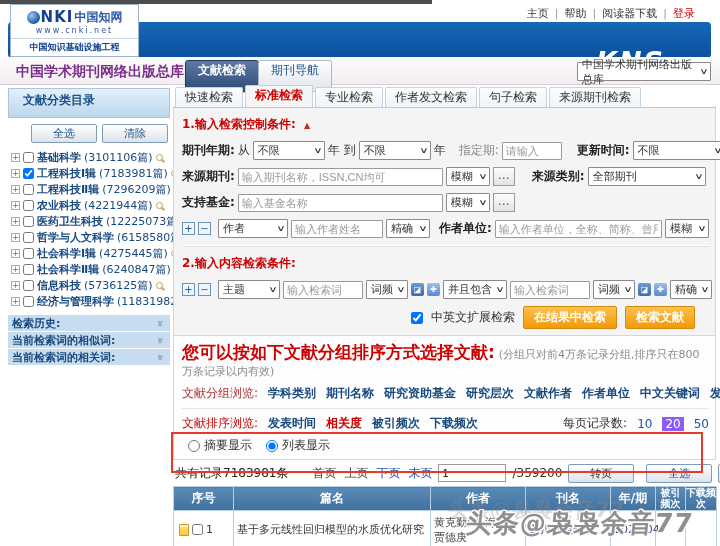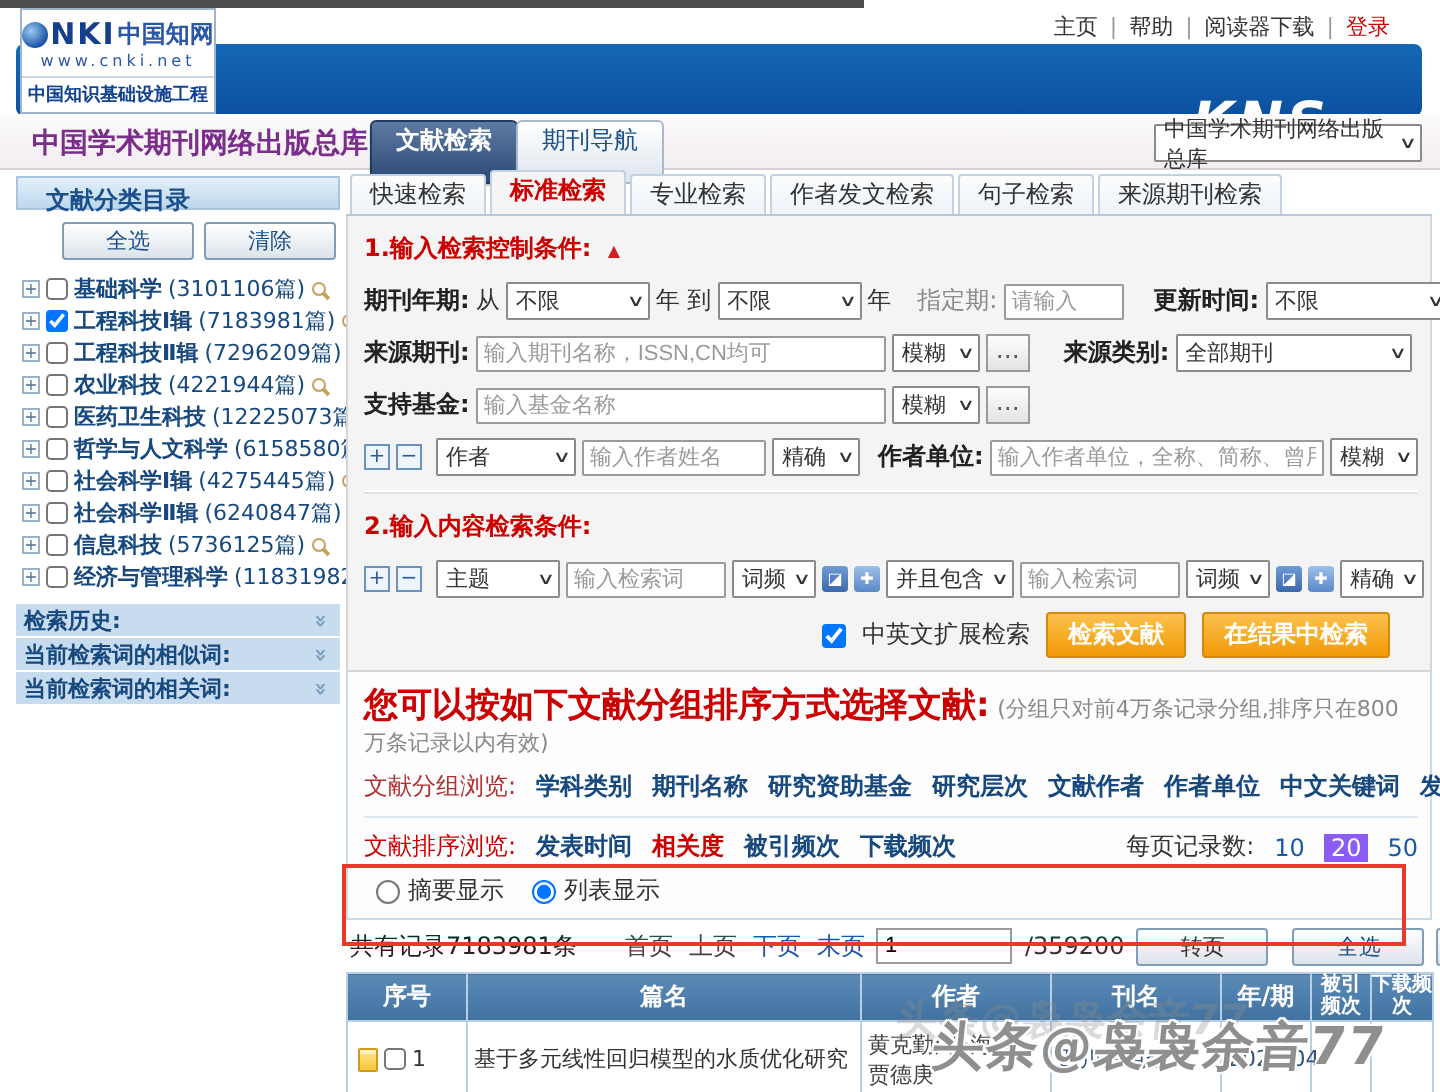--- a/index.html
+++ b/index.html
@@ -12,21 +12,21 @@
   
   .topstrip { position:absolute; left:0; top:0; width:432px; height:4px; background:#4d4d4d; }
   .topbar { position:absolute; left:0; top:4px; width:720px; height:18px; display:flex; justify-content:flex-end; align-items:center; gap:6px; padding-right:25px; font-size:11px; color:#333; }
   .topbar .sep { color:#999; }
   .topbar .lnk { cursor:pointer; }
   .topbar .lnk.red { color:#cc0000; }
   
   .bluebar { position:absolute; left:8px; top:22px; width:703px; height:36px; background:linear-gradient(#1668b6,#0c509e); border-radius:4px; }
   .platform { position:absolute; left:400px; top:34px; color:#fff; font-size:11px; letter-spacing:3px; }
   .brand { position:absolute; left:588px; top:24px; color:#fff; font-size:27px; font-weight:bold; font-style:italic; letter-spacing:2px; }
-  .logo { position:absolute; left:10px; top:4px; width:98px; height:53px; background:#fff; border:1px solid #9db4cc; z-index:3; text-align:center; overflow:hidden; }
+  .logo { position:absolute; left:10px; top:4px; width:129px; height:53px; background:#fff; border:1px solid #9db4cc; z-index:3; text-align:center; overflow:hidden; }
   .logo-top { display:flex; align-items:center; justify-content:center; gap:1px; margin-top:3px; }
   .globe { width:13px; height:13px; border-radius:50%; background:radial-gradient(circle at 35% 35%, #9ec9f0, #1a55a8 70%); display:inline-block; }
   .logo-nki { font-size:15px; font-weight:bold; color:#143f8c; letter-spacing:1px; }
   .logo-cn { font-size:12px; font-weight:bold; color:#2b57a5; }
   .logo-url { font-size:8px; color:#2b57a5; letter-spacing:2px; line-height:9px; }
   .logo-slogan { font-size:9px; font-weight:bold; color:#11418f; margin-top:3px; border-top:1px solid #c8d6e8; padding-top:2px; }
   
   .titlebar { position:absolute; left:0; top:57px; width:720px; height:28px; background:linear-gradient(#fdfbfc,#f2edf0); border-bottom:1px solid #d8d0d6; }
   .db-title { position:absolute; left:16px; top:6px; font-size:14px; font-weight:bold; color:#7b2d8b; }
   .ttab { position:absolute; top:3px; height:32px; line-height:19px; padding:0 12px; border-radius:3px; font-size:12px; cursor:pointer; }
@@ -40,21 +40,21 @@
   .inp::placeholder { color:#9a9a9a; }
   .gbtn { display:inline-block; border:1px solid #7f9db9; background:linear-gradient(#ffffff,#dbe3ea); color:#1a4f8b; font-size:11px; padding:1px 21px; border-radius:2px; cursor:pointer; white-space:nowrap; }
   .obtn { display:inline-block; background:linear-gradient(#fcc14e,#f19a07); border:1px solid #d4880e; color:#fff; font-weight:bold; font-size:12px; padding:2px 10px; border-radius:2px; cursor:pointer; white-space:nowrap; }
   .pm { width:13px; height:13px; border:1px solid #6a93c0; background:#eef5fb; color:#2a5a9c; font-size:10px; line-height:11px; text-align:center; cursor:pointer; flex:none; }
   .wic { width:13px; height:13px; flex:none; border-radius:2px; color:#fff; font-size:8px; line-height:13px; text-align:center; cursor:pointer; }
   .wic.a { background:linear-gradient(#6f9bd4,#3c69ab); }
   .wic.b { background:linear-gradient(#9cc0e8,#5b88c9); }
   .dots { width:22px; height:19px; border:1px solid #9a9a9a; background:linear-gradient(#fdfdfd,#e3e3e3); text-align:center; line-height:15px; color:#555; cursor:pointer; flex:none; }
   
   .sidebar { position:absolute; left:8px; top:88px; width:162px; }
-  .sb-head { height:17px; line-height:22px; padding-left:14px; background:linear-gradient(#e3f0fa,#bcd7ec); border:1px solid #aac6de; font-weight:bold; color:#1a4f8b; font-size:12px; }
+  .sb-head { height:30px; line-height:22px; padding-left:14px; background:linear-gradient(#e3f0fa,#bcd7ec); border:1px solid #aac6de; font-weight:bold; color:#1a4f8b; font-size:12px; }
   .sb-subject { display:flex; align-items:center; gap:5px; padding:6px 2px 6px 2px; }
   .sb-subject .red { color:#cc0000; font-weight:bold; font-size:12px; }
   .cat-row { display:flex; align-items:center; gap:3px; height:16px; padding-left:3px; white-space:nowrap; }
   .tree { width:9px; height:9px; border:1px solid #9ab0c6; background:#fff; font-size:8px; line-height:7px; text-align:center; color:#55718d; cursor:pointer; flex:none; }
   .cat-row input { width:11px; height:11px; margin:0; }
   .cat-label { font-weight:bold; color:#17497f; font-size:11px; cursor:pointer; }
   .cat-count { color:#17497f; font-size:11px; }
   .mag { position:relative; width:7px; height:7px; border:1px solid #c9a05a; border-radius:50%; flex:none; display:inline-block; cursor:pointer; }
   .mag::after { content:''; position:absolute; width:4px; height:2px; background:#c9a05a; transform:rotate(45deg); right:-3px; bottom:-2px; }
   .sb-panels { margin-top:6px; }
@@ -369,22 +369,22 @@
         <span class="wic b">✚</span>
         <span class="sel" style="width:42px">
           <span>精确</span>
             <span class="arr">∨</span>
         </span>
       </div>
 
       <div class="frow btnrow">
         <input type="checkbox" checked="" style="">
         <span>中英文扩展检索</span>
+        <span class="obtn">在结果中检索</span>
         <span class="obtn">检索文献</span>
-        <span class="obtn">在结果中检索</span>
       </div>
     </div>
 
     <div class="groupbox">
       <div class="tip">
         <b>您可以按如下文献分组排序方式选择文献:</b>
         <span>(分组只对前4万条记录分组,排序只在800万条记录以内有效)</span>
       </div>
       <div class="grow">
         <span class="glabel">文献分组浏览:</span>

